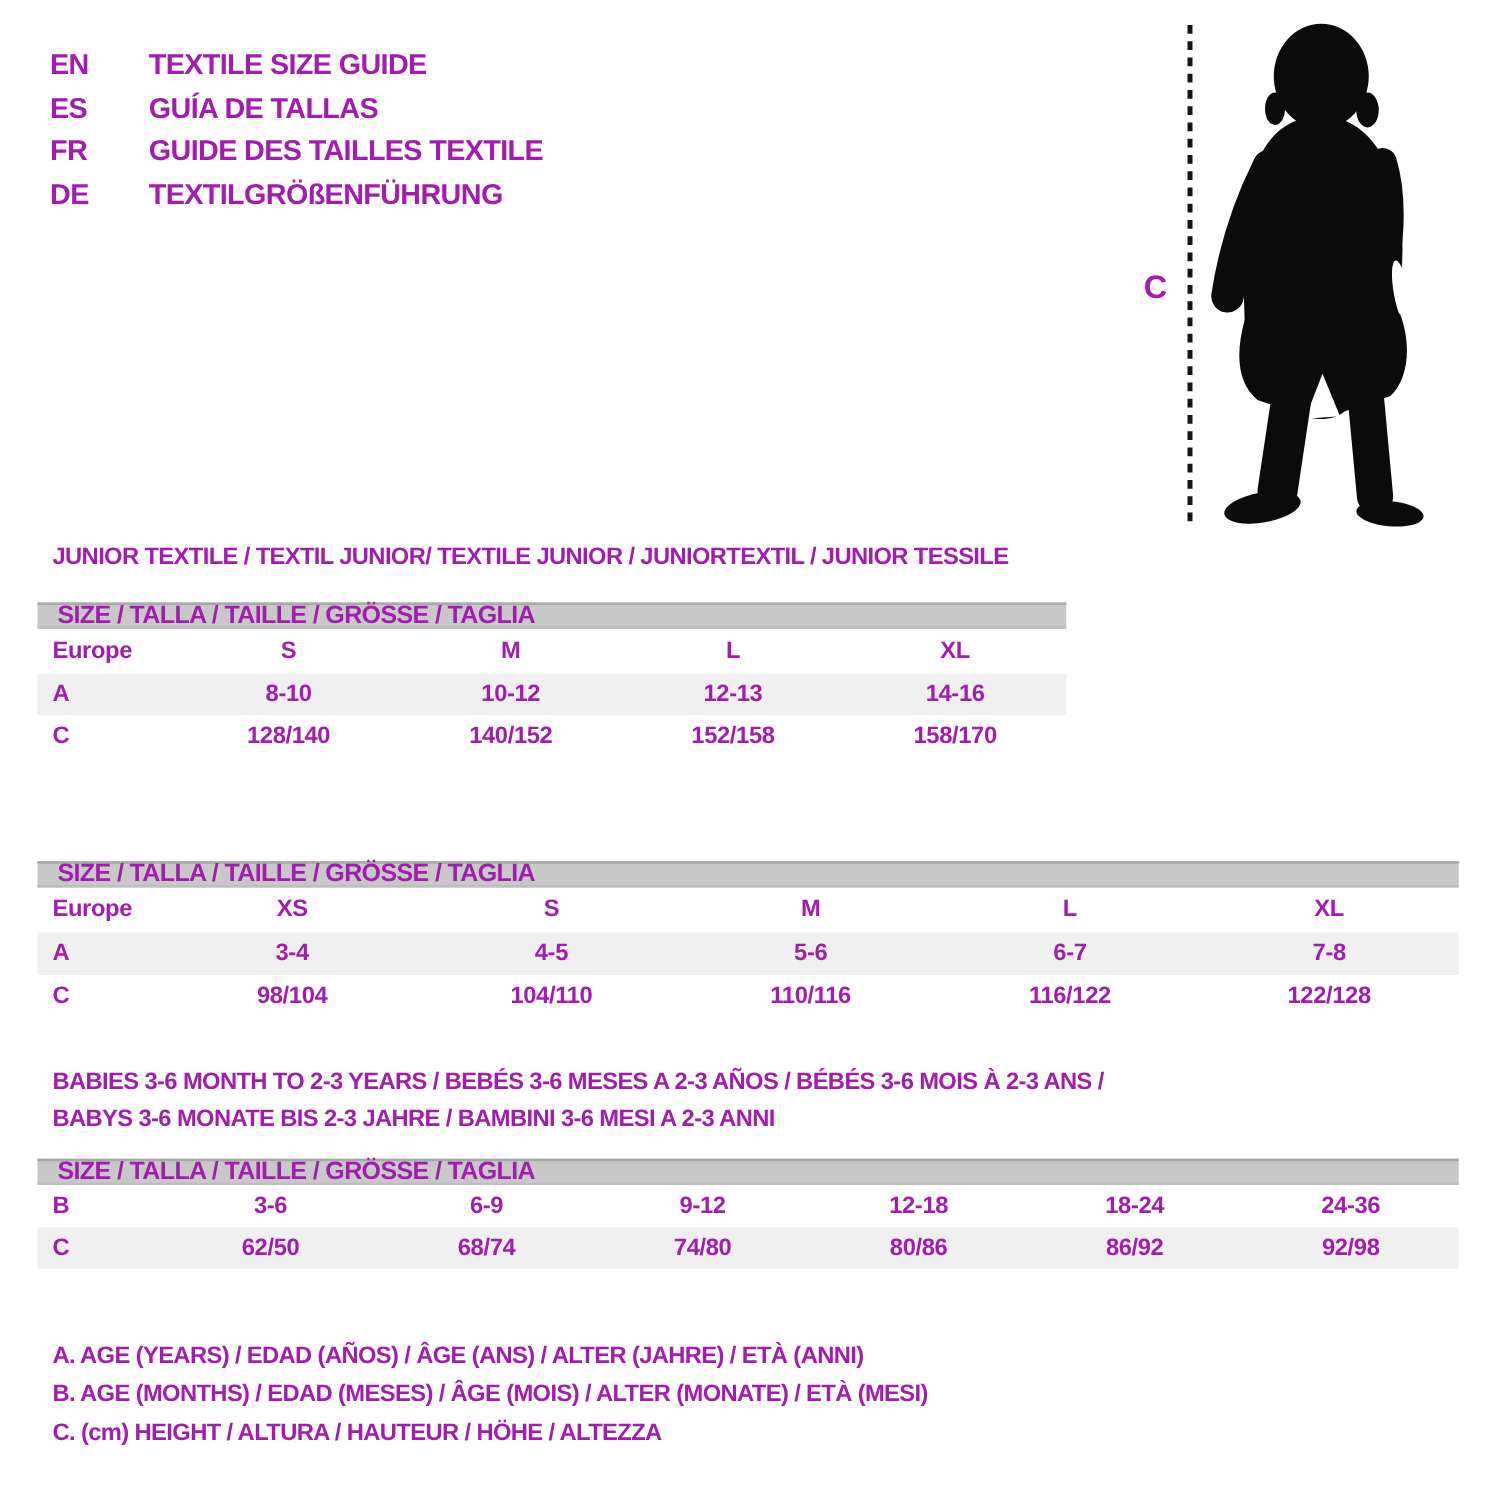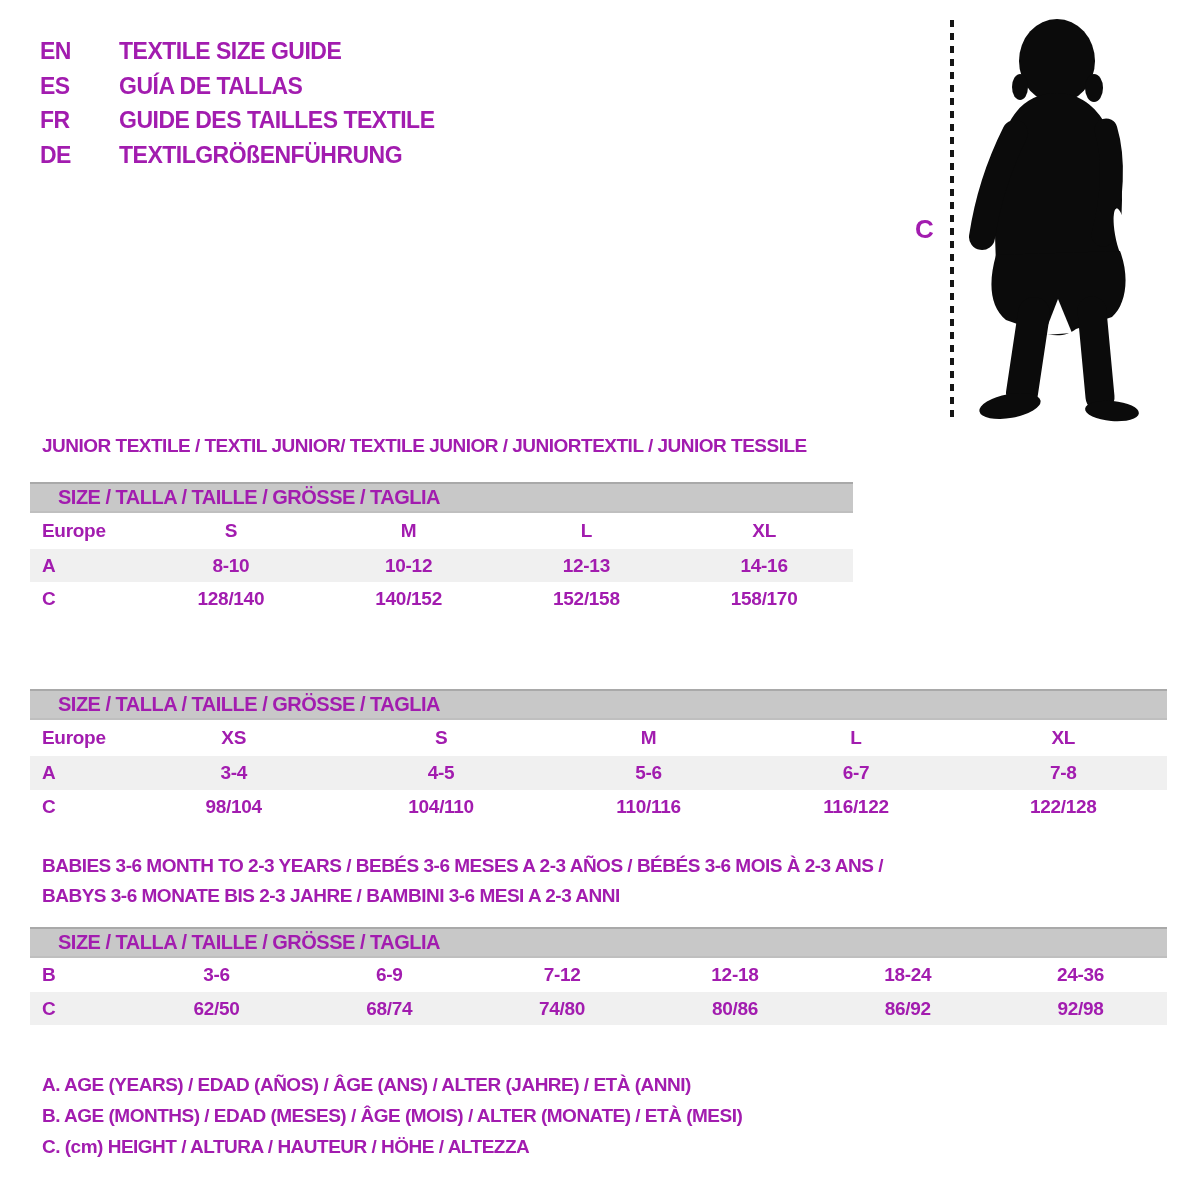--- a/index.html
+++ b/index.html
@@ -16,23 +16,23 @@
   
   .figure{position:absolute;left:905px;top:12px;width:255px;height:412px;}
   .figure svg{position:absolute;left:0;top:0;}
   .c-label{position:absolute;left:10px;top:202px;font-size:26px;letter-spacing:-0.5px;}
   
   .sec-title{position:absolute;left:42px;font-size:19px;letter-spacing:-0.5px;white-space:nowrap;}
   .sub{font-size:12px;vertical-align:-4px;}
   
   .size-table{position:absolute;left:30px;box-sizing:border-box;}
   .bar{
-    box-sizing:border-box;height:31px;background:#c8c8c8;
+    box-sizing:border-box;height:21px;background:#c8c8c8;
     border-top:2px solid #a9a9a9;border-bottom:2px solid #bfbfbf;
-    display:flex;align-items:center;padding-left:28px;
+    display:flex;align-items:center;padding-left:16px;
     font-size:20px;letter-spacing:-0.5px;white-space:nowrap;
   }
   .trow{display:flex;align-items:center;font-size:19px;letter-spacing:-0.3px;}
   .trow .lbl{box-sizing:border-box;padding-left:12px;text-align:left;}
   .trow .cell{flex:1;text-align:center;}
   .alt{background:#f0f0f0;}
   .junior .lbl{width:112px;flex:0 0 112px;}
   .wide .lbl{width:100px;flex:0 0 100px;}
   .h36{height:36px;} .h34{height:34px;} .h33{height:33px;}
   
@@ -144,21 +144,21 @@
   <div class="babies-title" style="top:851px;">
     <div>BABIES 3-6 MONTH TO 2-3 YEARS / BEBÉS 3-6 MESES A 2-3 AÑOS / BÉBÉS 3-6 MOIS À 2-3 ANS /</div>
     <div>BABYS 3-6 MONATE BIS 2-3 JAHRE / BAMBINI 3-6 MESI A 2-3 ANNI</div>
   </div>
   <div class="size-table wide" style="top:927px;width:1137px;">
     <div class="bar">SIZE / TALLA / TAILLE / GRÖSSE / TAGLIA</div>
     <div class="trow h34">
       <span class="lbl">B</span>
       <span class="cell">3-6</span>
       <span class="cell">6-9</span>
-      <span class="cell">7-12</span>
+      <span class="cell">9-12</span>
       <span class="cell">12-18</span>
       <span class="cell">18-24</span>
       <span class="cell">24-36</span>
     </div>
     <div class="trow h33 alt">
       <span class="lbl">C</span>
       <span class="cell">62/50</span>
       <span class="cell">68/74</span>
       <span class="cell">74/80</span>
       <span class="cell">80/86</span>

